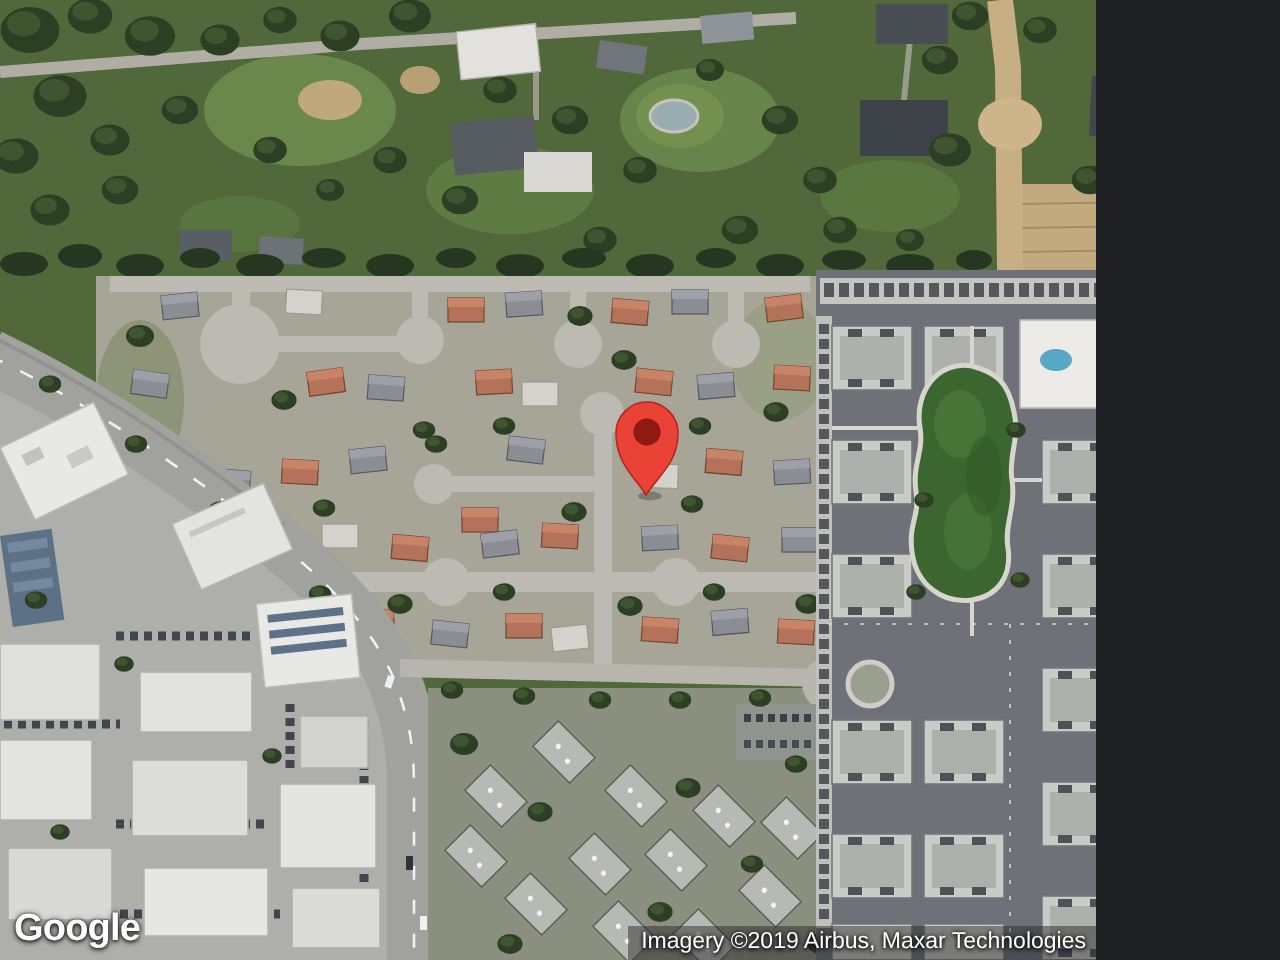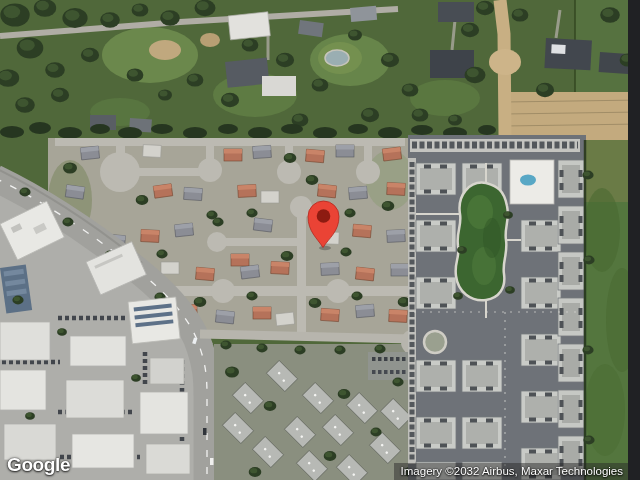--- a/index.html
+++ b/index.html
@@ -1,17 +1,17 @@
 <!DOCTYPE html>
 <html><head>
 <meta charset="utf-8">
 <style>
   html,body{margin:0;padding:0;background:#202124;}
   .map-viewport{
-    position:relative;width:628px;height:480px;overflow:hidden;
+    position:relative;width:548px;height:480px;overflow:hidden;
     font-family:"Liberation Sans",sans-serif;cursor:grab;background:#50683a;
   }
   .map-viewport svg.scene{position:absolute;left:0;top:0;display:block;}
   .google-logo{
     position:absolute;left:7px;bottom:4px;
     color:#ffffff;font-size:19px;font-weight:bold;letter-spacing:-0.4px;
     text-shadow:0 1px 2px rgba(0,0,0,.7),0 0 3px rgba(0,0,0,.55),0 0 1px rgba(0,0,0,.8);
     user-select:none;
   }
   .attribution-bar{
@@ -472,16 +472,16 @@
   <g>
     <ellipse cx="325" cy="248" rx="6" ry="2.2" fill="#000" opacity=".25"></ellipse>
     <path d="M323,247.5 C317,238 308,231.5 308,216.5 A15.5,15.5 0 1 1 339,216.5 C339,231.5 329,238 323,247.5 Z" stroke="#B3271E" stroke-width="0.8" fill="#EA4335"></path>
     <circle cx="323.5" cy="216" r="6.8" fill="#8D1B11"></circle>
   </g>
 </svg>
 
 <div class="google-logo">Google</div>
 
 <div class="attribution-bar">
-  <span>Imagery ©2032 Airbus, Maxar Technologies</span>
+  <span>Imagery ©2019 Airbus, Maxar Technologies</span>
 </div>
 
 </div>
 
 </body></html>

